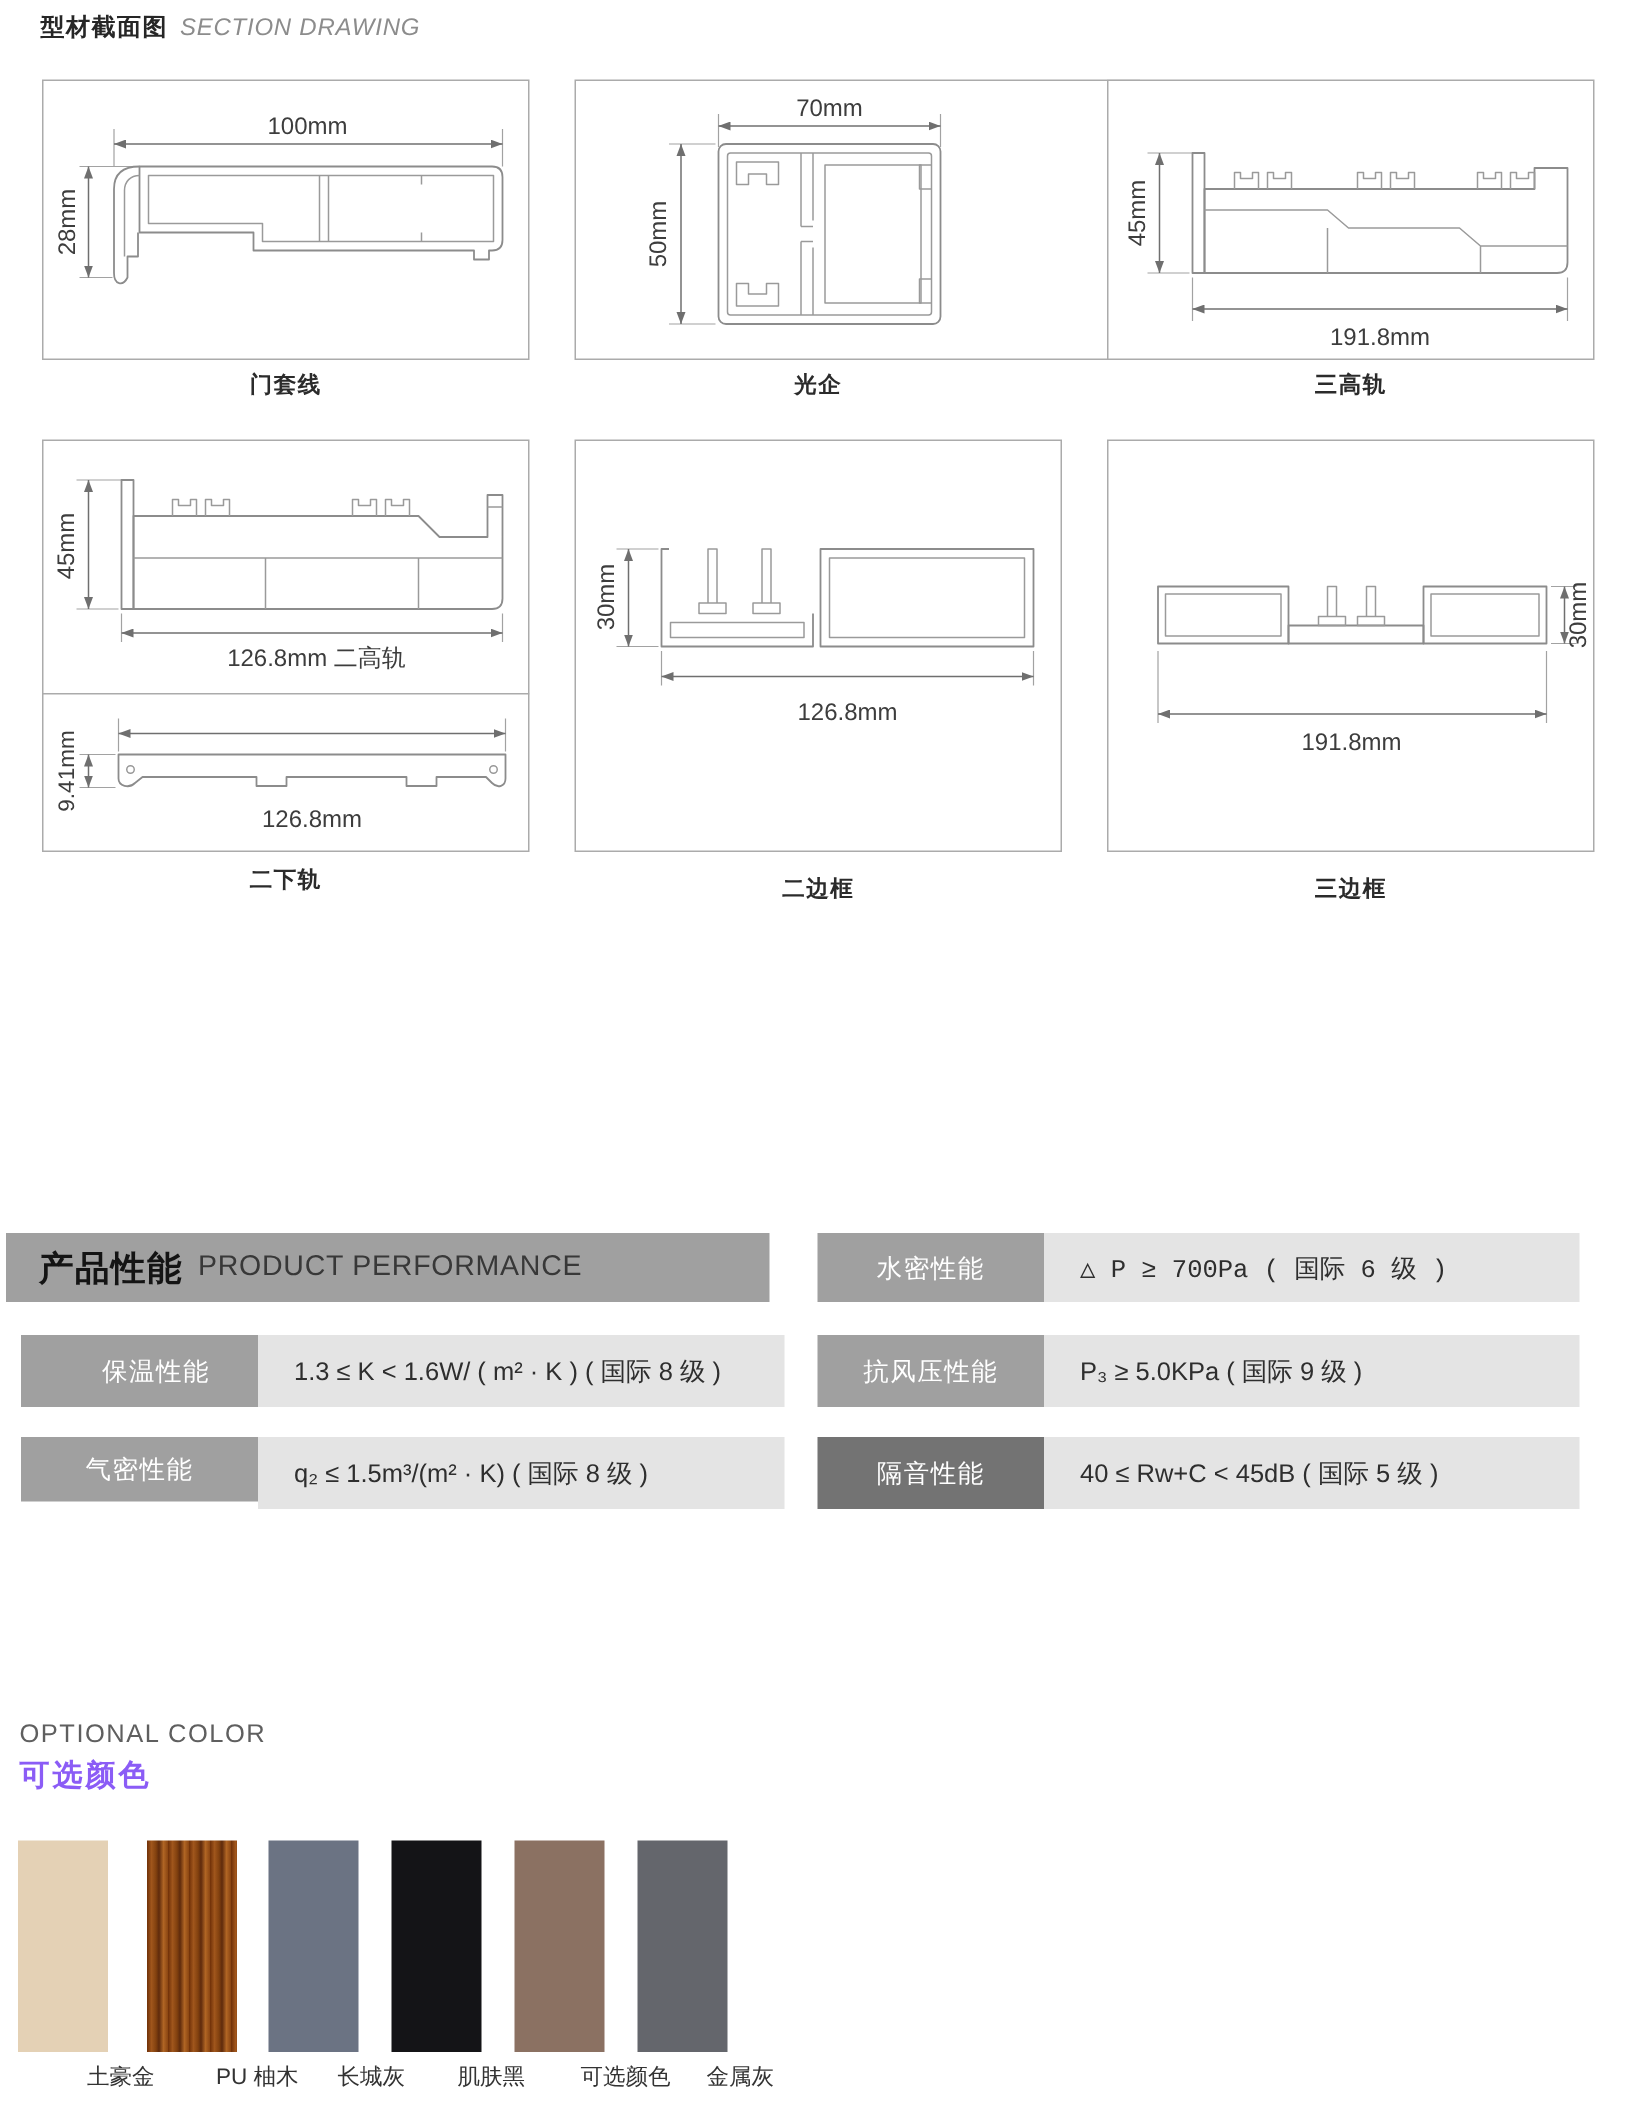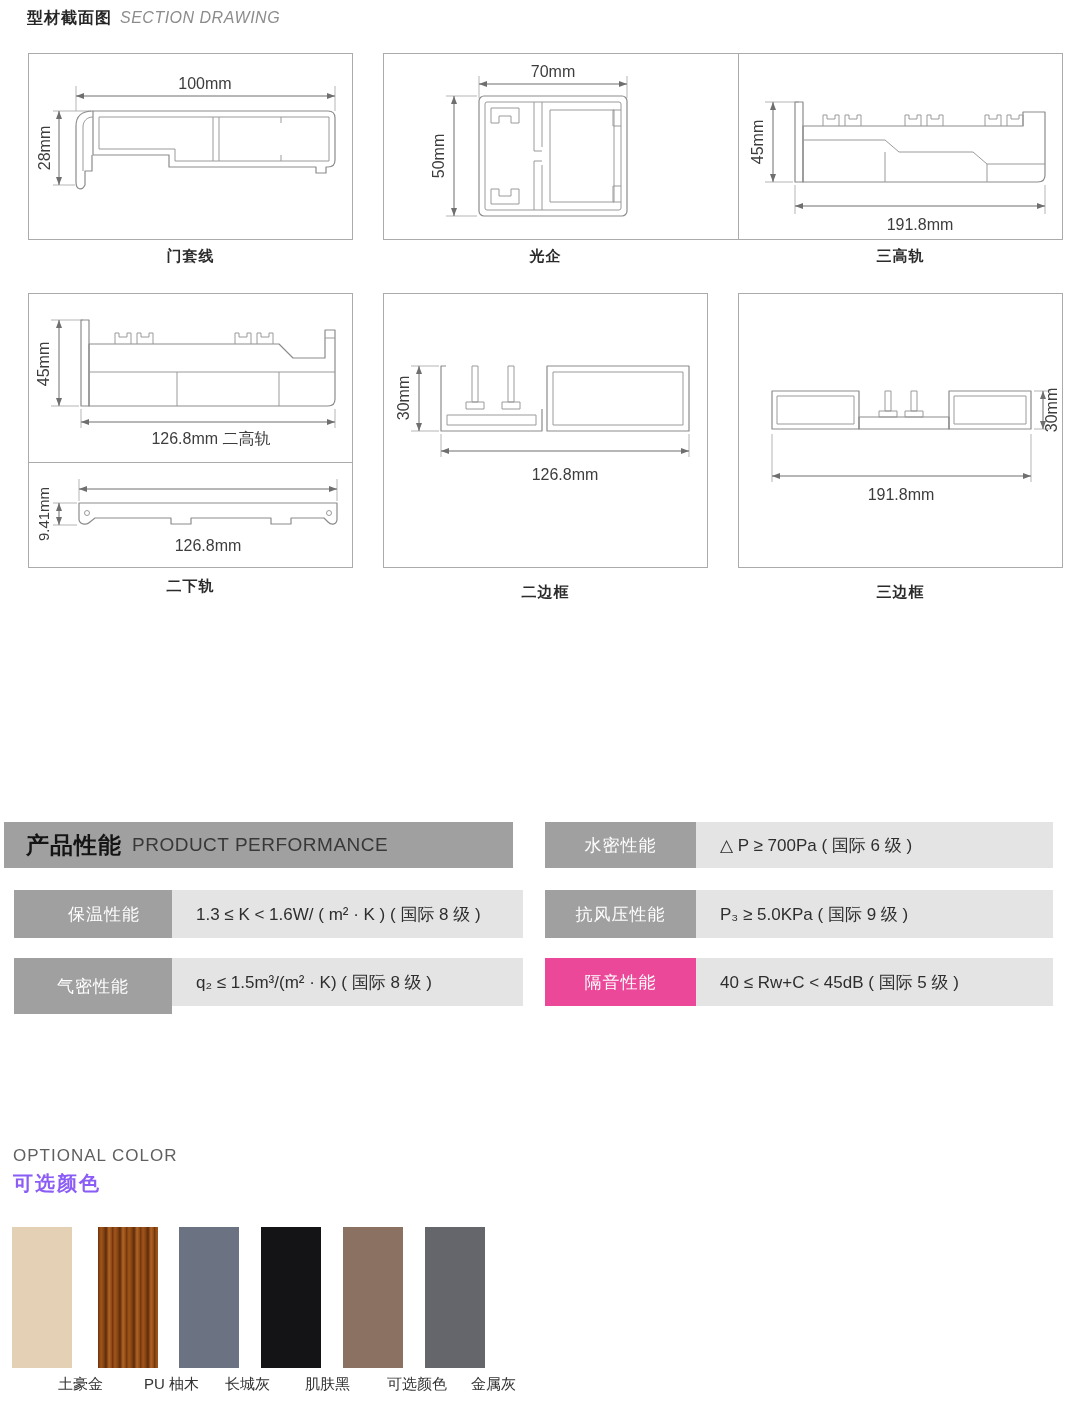--- a/index.html
+++ b/index.html
@@ -170,30 +170,30 @@
 <div class="abs panel-label" style="left:28px;top:577px;width:325px;">二下轨</div>
 <div class="abs panel-label" style="left:383px;top:583px;width:325px;">二边框</div>
 <div class="abs panel-label" style="left:738px;top:583px;width:325px;">三边框</div>
 
 <div class="abs perf-header" style="left:4px;top:822px;width:509px;height:46px;background:#a0a0a0;">
   <span class="zh">产品性能</span>
   <span class="en">PRODUCT PERFORMANCE</span>
 </div>
 
 <div class="abs perf-label" style="left:545px;top:822px;width:151px;height:46px;background:#a0a0a0;">水密性能</div>
-<div class="abs perf-value" style="left:696px;top:822px;width:357px;height:46px;background:#e4e4e4;">△ P ≥ 700Pa ( 国际 6 级 )</div>
+<div class="abs perf-value" style="left:696px;top:822px;width:357px;height:46px;background:#e4e4e4;font-family:Liberation Mono, monospace;">△ P ≥ 700Pa ( 国际 6 级 )</div>
 
 <div class="abs perf-label" style="left:14px;top:890px;width:180px;height:48px;background:#a0a0a0;">保温性能</div>
 <div class="abs perf-value" style="left:172px;top:890px;width:351px;height:48px;background:#e4e4e4;">1.3 ≤ K &lt; 1.6W/ ( m² · K ) ( 国际 8 级 )</div>
 <div class="abs perf-label" style="left:545px;top:890px;width:151px;height:48px;background:#a0a0a0;">抗风压性能</div>
 <div class="abs perf-value" style="left:696px;top:890px;width:357px;height:48px;background:#e4e4e4;">P₃ ≥ 5.0KPa ( 国际 9 级 )</div>
 
-<div class="abs perf-label" style="left:14px;top:958px;width:158px;height:56px;background:#a0a0a0;">气密性能</div>
+<div class="abs perf-label" style="left:14px;top:958px;width:158px;height:43px;background:#a0a0a0;">气密性能</div>
 <div class="abs perf-value" style="left:172px;top:958px;width:351px;height:48px;background:#e4e4e4;">q₂ ≤ 1.5m³/(m² · K) ( 国际 8 级 )</div>
-<div class="abs perf-label" style="left:545px;top:958px;width:151px;height:48px;background:#ec4899;">隔音性能</div>
+<div class="abs perf-label" style="left:545px;top:958px;width:151px;height:48px;background:#737373;">隔音性能</div>
 <div class="abs perf-value" style="left:696px;top:958px;width:357px;height:48px;background:#e4e4e4;">40 ≤ Rw+C &lt; 45dB ( 国际 5 级 )</div>
 
 <div class="abs oc-en">OPTIONAL COLOR</div>
 <div class="abs oc-zh">可选颜色</div>
 
 <div class="abs swatch" style="left: 12px; top: 1227px; background: rgb(228, 209, 181);"></div>
 <div class="abs swatch woodgrain" style="left: 98px; top: 1227px; background: rgb(154, 77, 22);"></div>
 <div class="abs swatch" style="left: 179px; top: 1227px; background: rgb(107, 115, 131);"></div>
 <div class="abs swatch" style="left: 261px; top: 1227px; background: rgb(20, 20, 23);"></div>
 <div class="abs swatch" style="left: 343px; top: 1227px; background: rgb(139, 113, 98);"></div>

